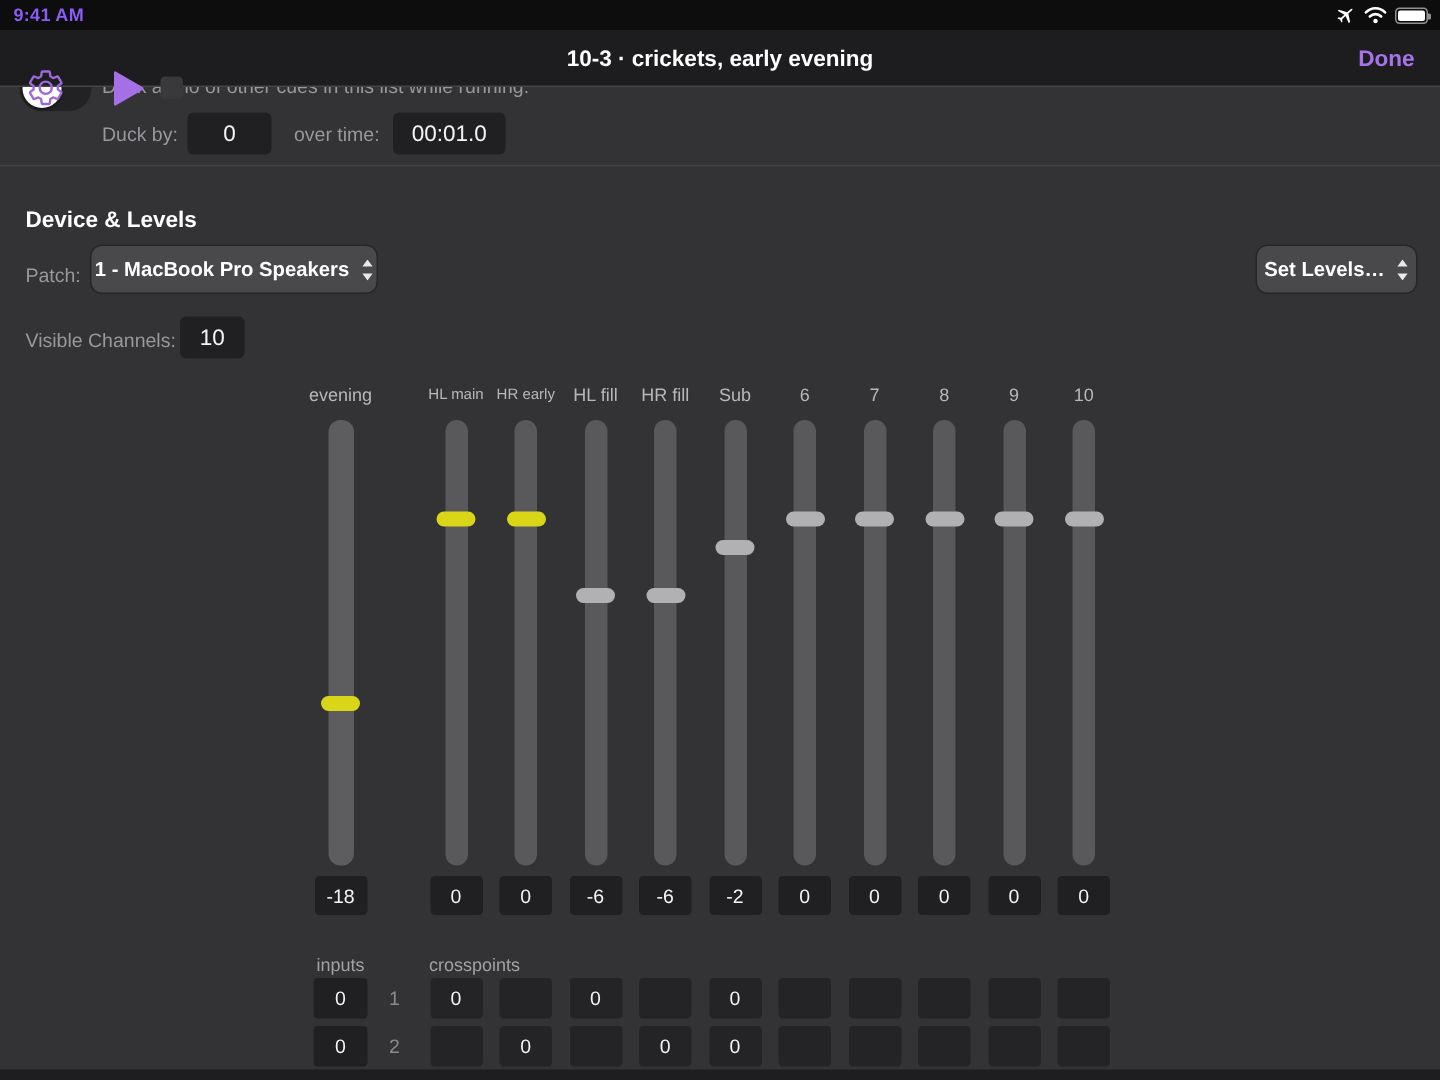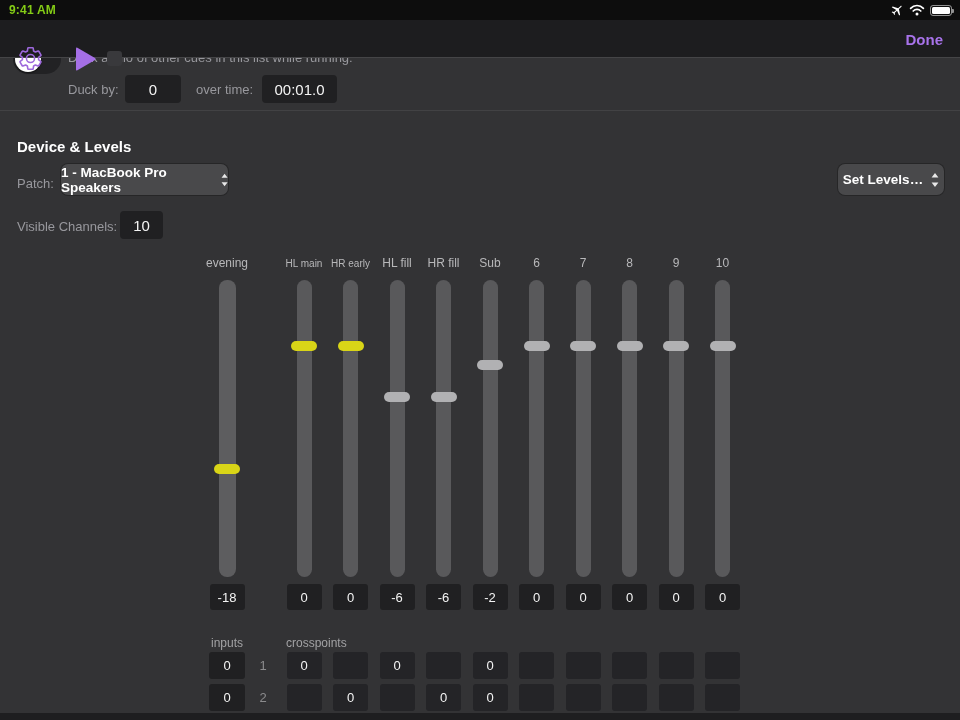--- a/index.html
+++ b/index.html
@@ -7,21 +7,21 @@
   body {
     position:relative; overflow:hidden;
     background:#333335;
     font-family:"Liberation Sans","DejaVu Sans",sans-serif;
     -webkit-font-smoothing:antialiased;
   }
   .abs { position:absolute; }
 
   
   .status-bar { left:0; top:0; width:960px; height:20px; background:#0d0d0d; z-index:30; }
-  .status-time { left:9px; top:3px; color:#84cc16; font-size:12px; font-weight:700; letter-spacing:.2px; }
+  .status-time { left:9px; top:3px; color:#8b5cf6; font-size:12px; font-weight:700; letter-spacing:.2px; }
   .status-icons { right:8px; top:3px; display:flex; align-items:center; gap:5px; height:14px; }
   .battery { width:22px; height:11px; border:1px solid rgba(255,255,255,.55); border-radius:3px; position:relative; padding:1px; }
   .battery .fill { width:100%; height:100%; background:#fff; border-radius:1.5px; }
   .battery .nub { position:absolute; right:-3px; top:3px; width:2px; height:4px; background:rgba(255,255,255,.55); border-radius:0 1px 1px 0; }
 
   
   .nav-bar { left:0; top:20px; width:960px; height:38px; background:#1d1d1f; border-bottom:1px solid #454547; z-index:25; }
   .nav-title { left:0; right:0; top:11px; text-align:center; color:#fff; font-size:15px; font-weight:700; }
   .gear-btn { left:17px; top:25px; width:27px; height:27px; cursor:pointer; }
   .play-btn { left:74px; top:27px; width:23px; height:24px; cursor:pointer; }
@@ -37,21 +37,21 @@
   .duck-by-field { left:125px; top:75px; width:56px; height:28px; font-size:15px; }
   .over-time-label { left:196px; top:82px; color:#98989d; font-size:13px; }
   .over-time-field { left:262px; top:75px; width:75px; height:28px; font-size:15px; }
 
   .divider { left:0; top:110px; width:960px; height:1px; background:#424244; }
 
   
   .section-heading { left:17px; top:138px; color:#fff; font-size:15px; font-weight:700; }
   .patch-label { left:17px; top:176px; color:#98989d; font-size:13px; }
   .dropdown { background:#49494b; border-radius:7px; height:31px; display:flex; align-items:center; justify-content:center; gap:8px; color:#fff; font-size:13.5px; font-weight:700; cursor:pointer; box-shadow:0 0 0 1px rgba(0,0,0,.25); }
-  .patch-dropdown { left:61px; top:164px; width:167px; }
+  .patch-dropdown { left:61px; top:164px; width:190px; }
   .setlevels-dropdown { left:838px; top:164px; width:106px; }
   .vis-label { left:17px; top:219px; color:#98989d; font-size:13px; }
   .vis-field { left:120px; top:211px; width:43px; height:28px; font-size:15px; }
 
   
   .fader-col { position:absolute; top:256px; width:46px; height:356px; }
   .fader-label { position:absolute; left:-10px; right:-10px; top:0; text-align:center; color:#b8b8ba; font-size:12px; }
   .fader-label.small { font-size:10px; top:2px; }
   .fader-track { position:absolute; left:15.5px; top:24px; width:15px; height:297px; border-radius:8px; background:#59595b; cursor:pointer; }
   .fader-col.master .fader-track { left:14.5px; width:17px; background:#5d5d5f; }
@@ -105,20 +105,21 @@
     <svg width="27" height="27" viewBox="0 0 24 24">
       <path fill="none" stroke="#9d68dc" stroke-width="1.4" stroke-linejoin="round" d="M19.14 12.94c.04-.3.06-.61.06-.94 0-.32-.02-.64-.07-.94l2.03-1.58c.18-.14.23-.41.12-.61l-1.92-3.32c-.12-.22-.37-.29-.59-.22l-2.39.96c-.5-.38-1.03-.7-1.62-.94L14.4 2.81c-.04-.24-.24-.41-.48-.41h-3.84c-.24 0-.43.17-.47.41L9.25 5.35c-.59.24-1.13.57-1.62.94l-2.39-.96c-.22-.08-.47 0-.59.22L2.74 8.87c-.12.21-.08.47.12.61l2.03 1.58c-.05.3-.09.63-.09.94s.02.64.07.94l-2.03 1.58c-.18.14-.23.41-.12.61l1.92 3.32c.12.22.37.29.59.22l2.39-.96c.5.38 1.03.7 1.62.94l.36 2.54c.05.24.24.41.48.41h3.84c.24 0 .44-.17.47-.41l.36-2.54c.59-.24 1.13-.56 1.62-.94l2.39.96c.22.08.47 0 .59-.22l1.92-3.32c.12-.22.07-.47-.12-.61l-2.01-1.58zM12 15.6c-1.98 0-3.6-1.62-3.6-3.6s1.62-3.6 3.6-3.6 3.6 1.62 3.6 3.6-1.62 3.6-3.6 3.6z"></path>
     </svg>
   </div>
   <div class="abs play-btn">
     <svg width="23" height="24" viewBox="0 0 23 24">
       <path fill="#a56fe6" d="M2 1.5 Q2 0 3.4 .8 L21 11 Q22.3 12 21 13 L3.4 23.2 Q2 24 2 22.5 Z"></path>
     </svg>
   </div>
   <div class="abs stop-btn"></div>
+  <div class="abs nav-title">10-3 · crickets, early evening</div>
   <div class="abs done-btn">Done</div>
 </div>
 
 <div class="abs divider"></div>
 
 <div class="abs section-heading">Device &amp; Levels</div>
 <div class="abs patch-label">Patch:</div>
 <div class="abs dropdown patch-dropdown">
   <span>1 - MacBook Pro Speakers</span>
   <svg width="8" height="14" viewBox="0 0 8 14">

